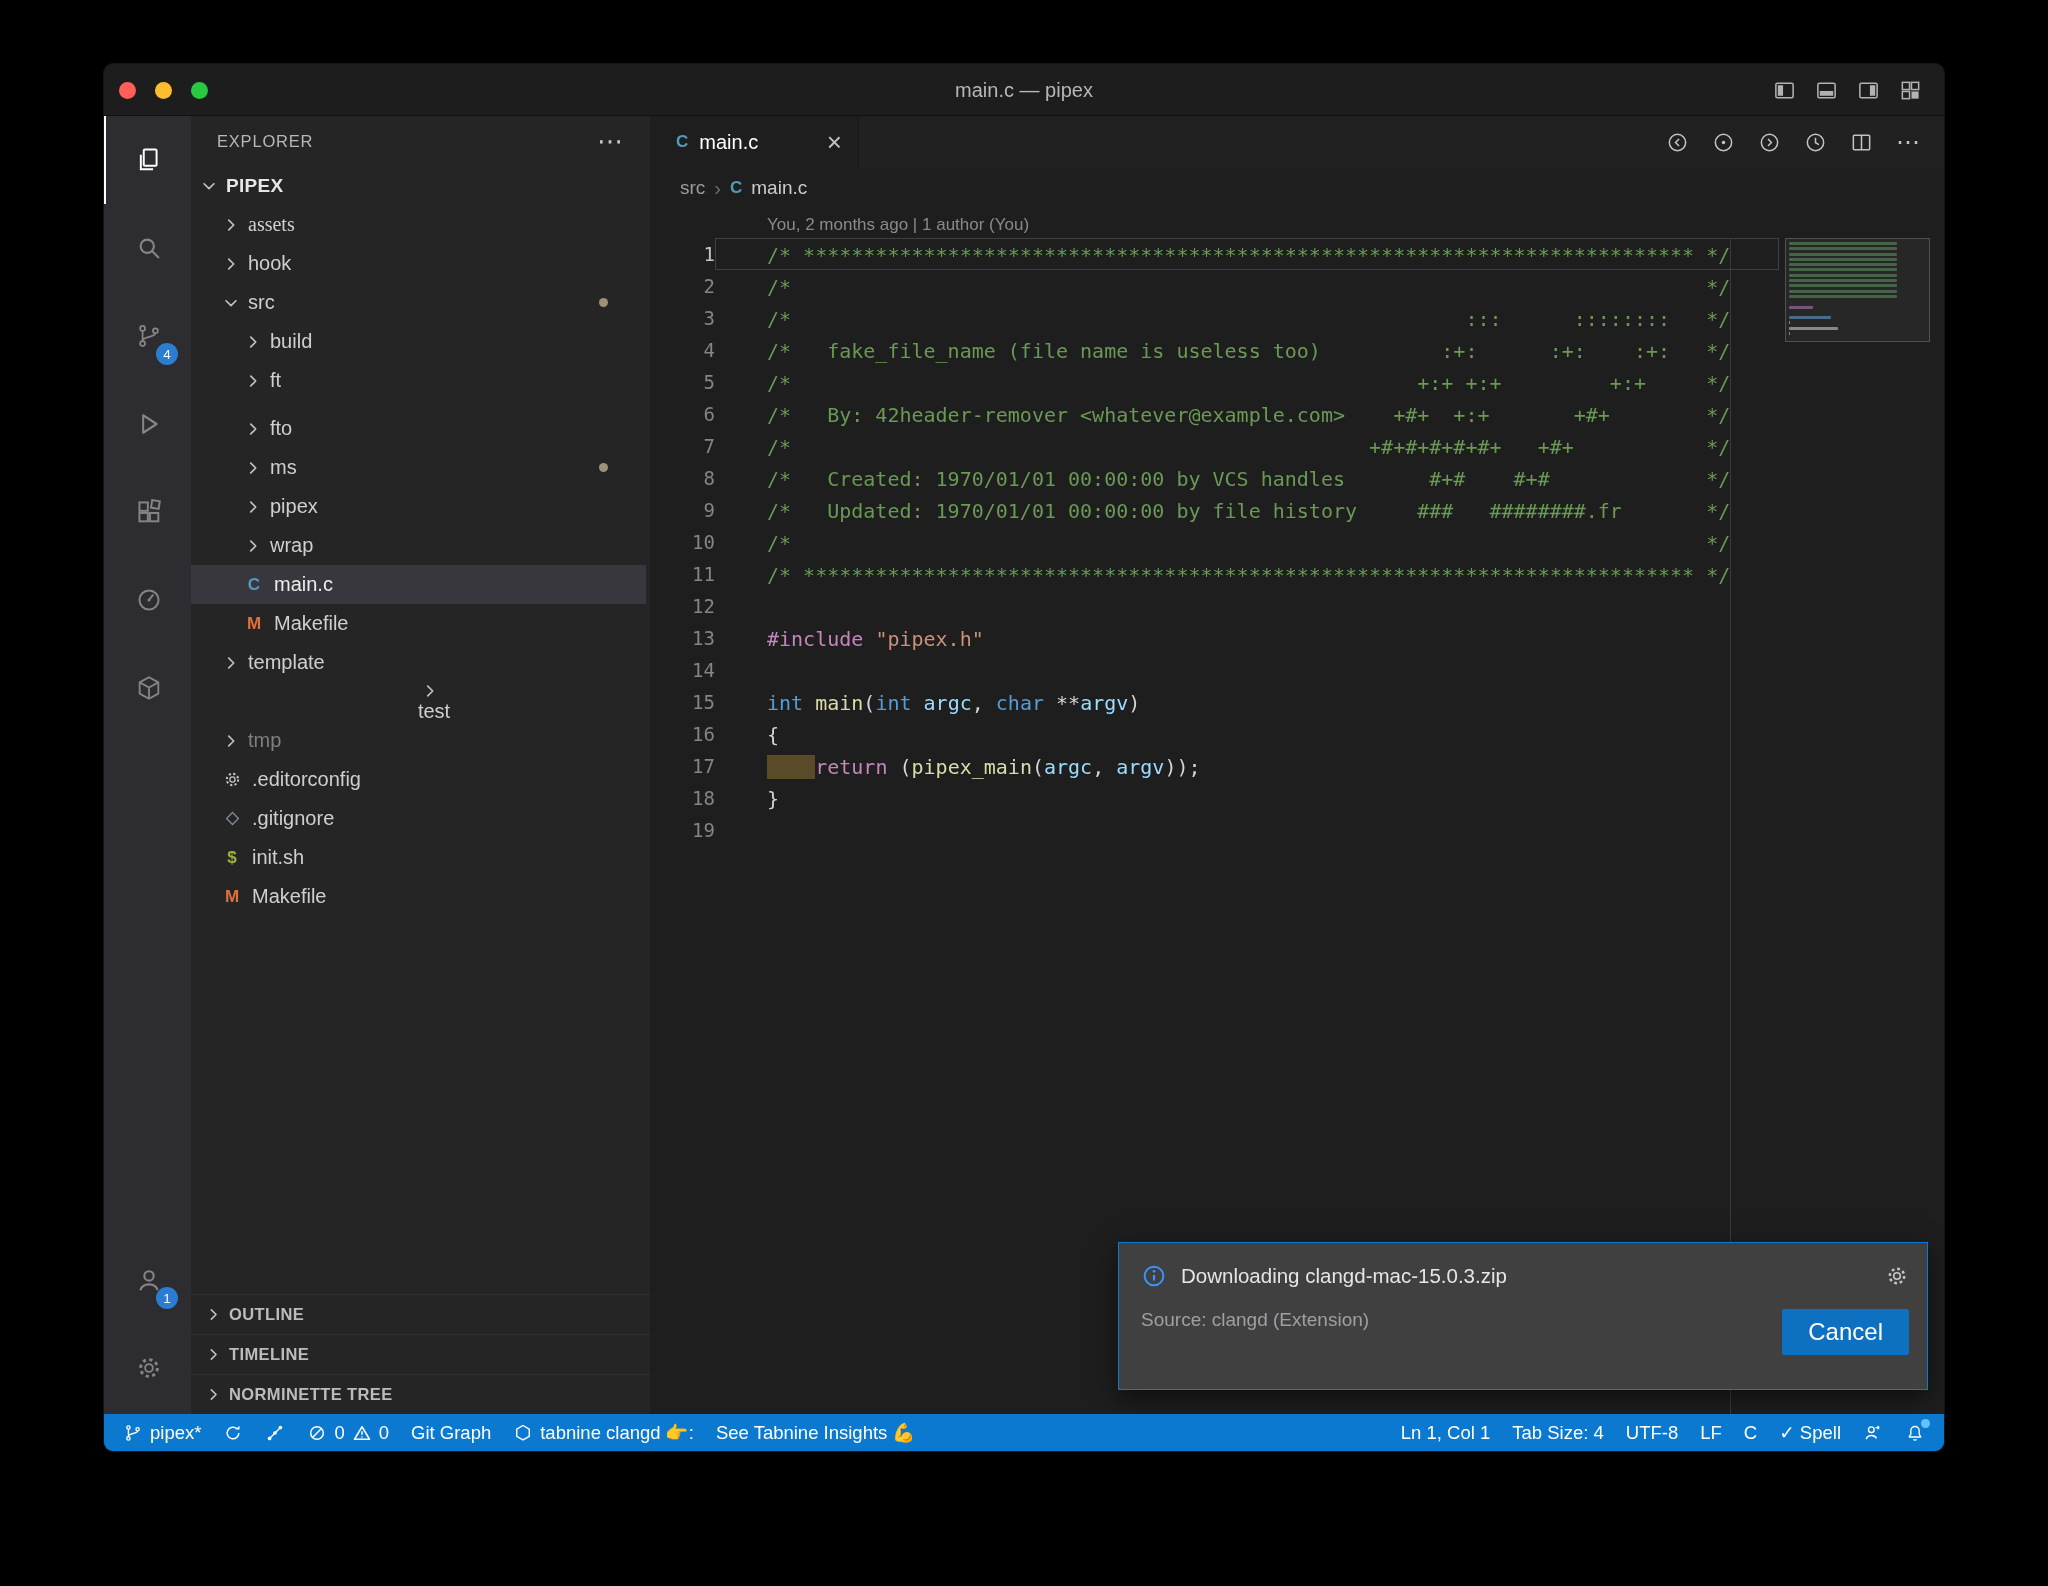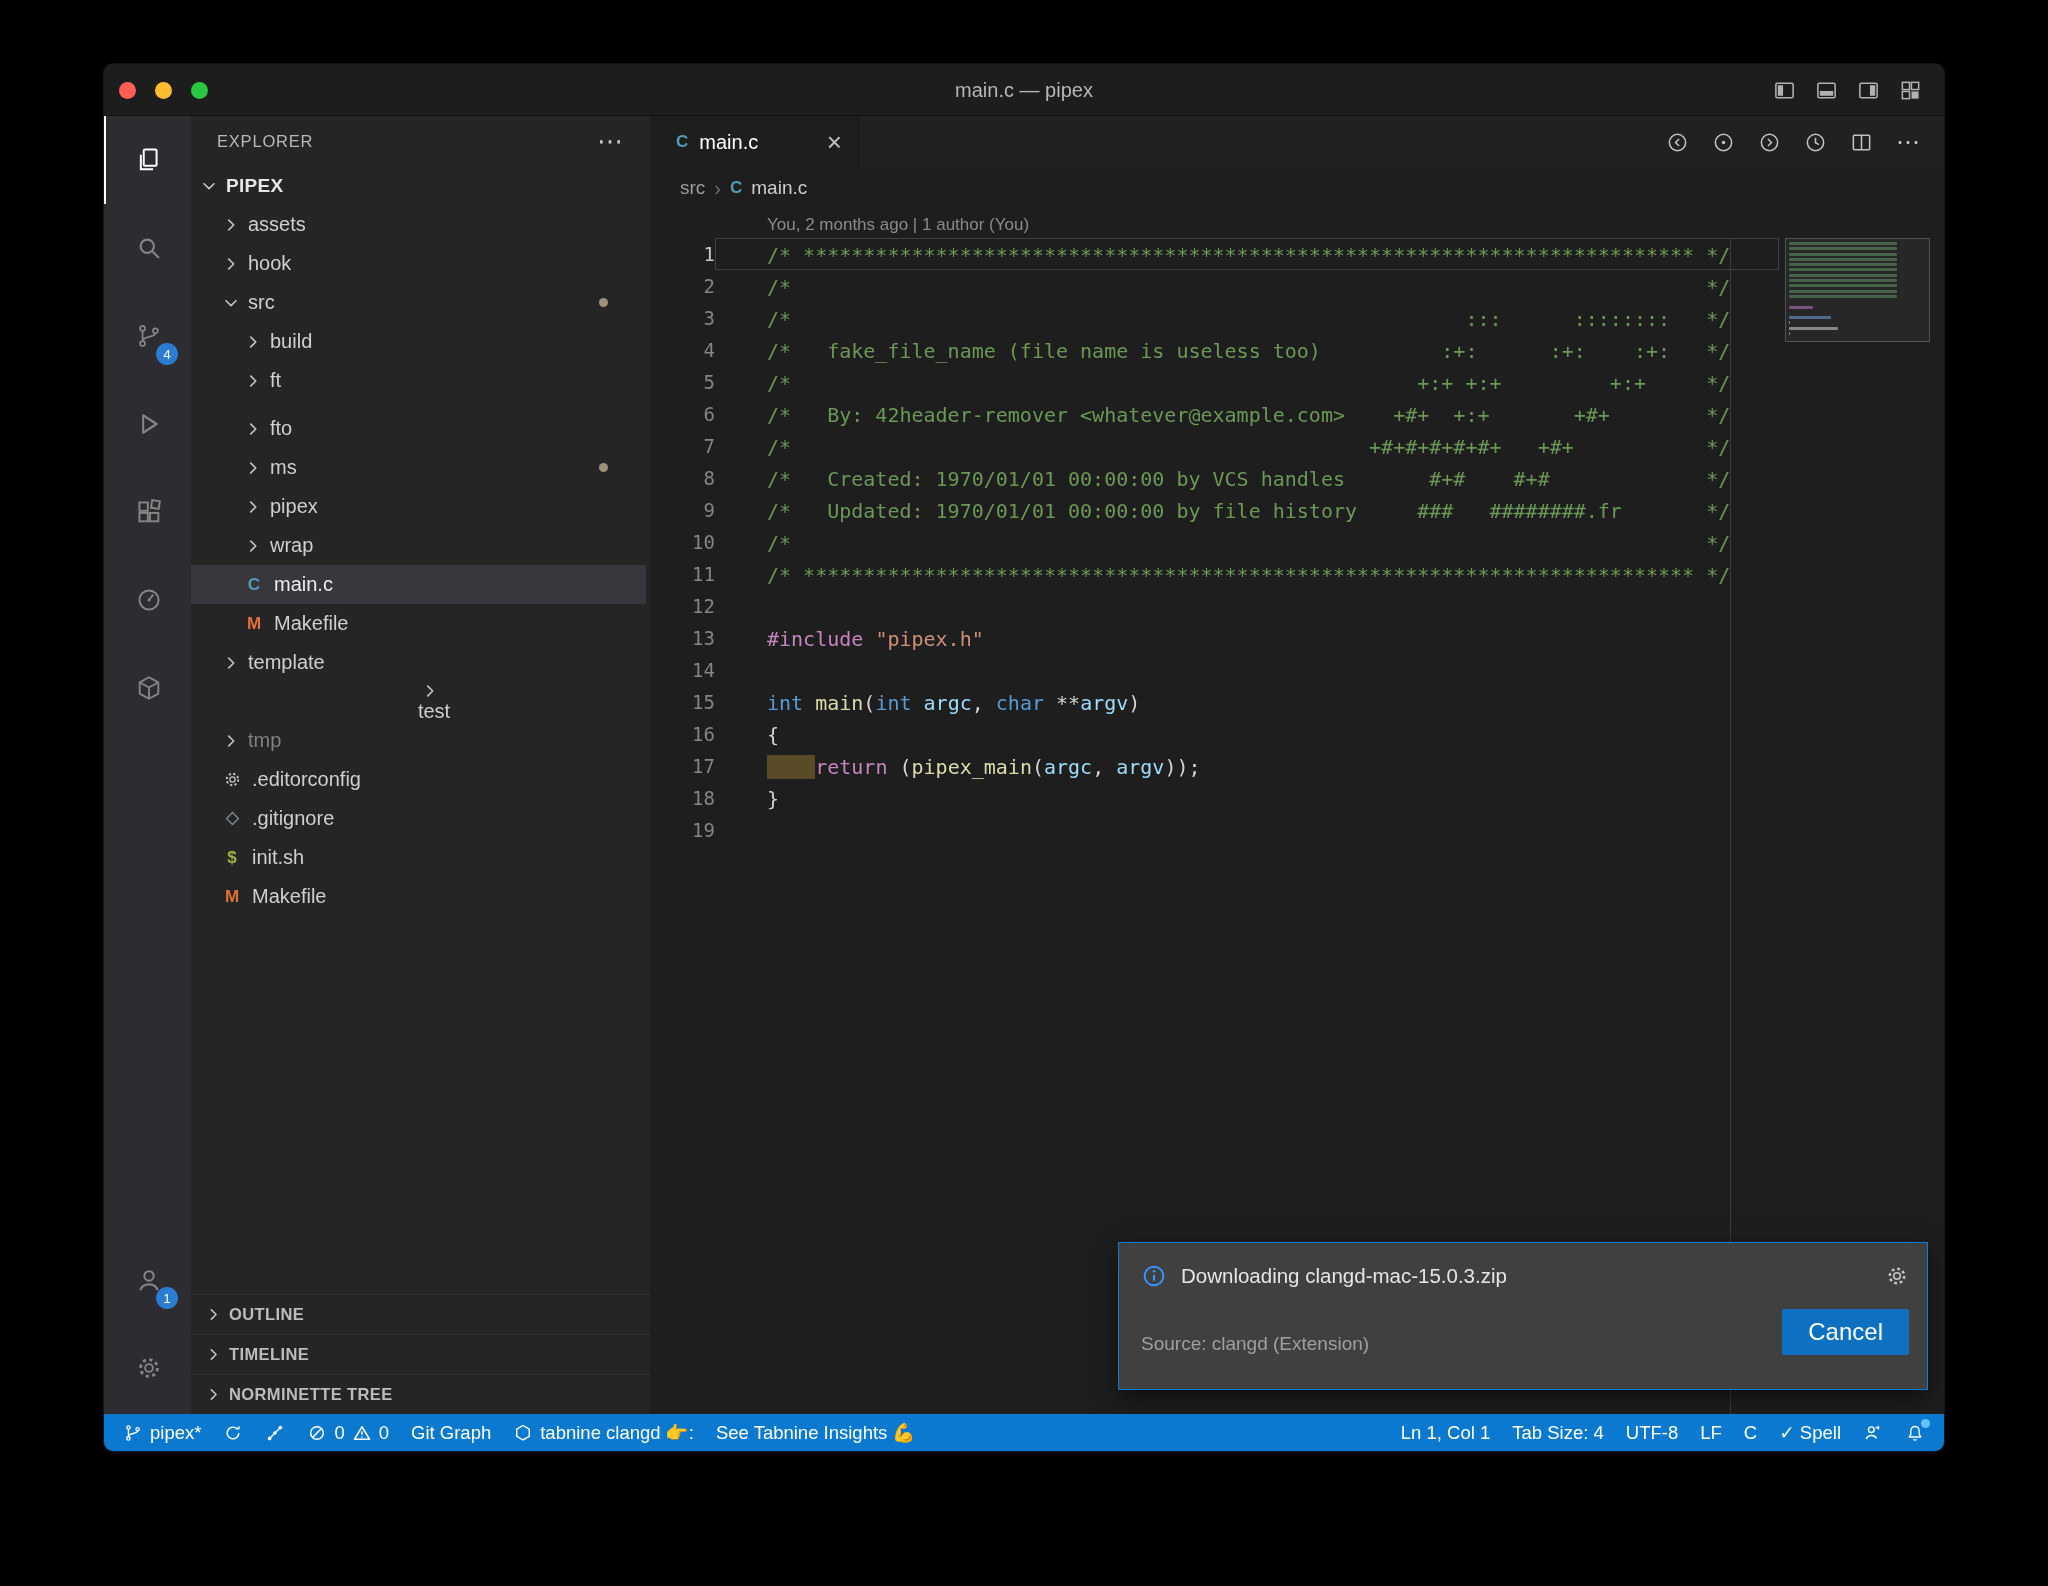--- a/index.html
+++ b/index.html
@@ -64,21 +64,21 @@
 .minimap{position:absolute;top:126px;right:18px;width:137px}
 .mm-slider{position:absolute;top:-4px;left:-4px;right:-4px;height:104px;background:rgba(130,130,130,.10);border:1px solid rgba(160,160,160,.35)}
 .mm-bar{height:3px;margin-bottom:2.3px;border-radius:1px}
 
 .toast{position:absolute;left:1014px;top:1178px;width:810px;height:148px;background:#404040;border:1px solid #0c7bd8;box-shadow:0 8px 24px rgba(0,0,0,.55)}
 .toast-row1{display:flex;align-items:center;padding:20px 18px 0 22px;color:#3794ff}
 .toast-row1 svg{width:26px;height:26px;flex:none}
 .toast-title{margin-left:14px;color:#e5e5e5;font-size:20.5px}
 .toast-gear{margin-left:auto;color:#c5c5c5;cursor:pointer}
 .toast-gear svg{width:24px;height:24px;display:block}
-.toast-row2{display:flex;align-items:flex-end;padding:20px 18px 0 22px}
+.toast-row2{display:flex;align-items:flex-start;padding:20px 18px 0 22px}
 .toast-src{color:#9da0a2;font-size:19px}
 .cancel{margin-left:auto;background:#0e70c1;color:#fff;border:none;font-size:24px;padding:9px 26px;cursor:pointer;font-family:"Liberation Sans",sans-serif;border-radius:2px}
 
 .statusbar{position:absolute;left:0;right:0;bottom:0;height:37px;background:#0b79d0;color:#fff;display:flex;align-items:center;font-size:18.5px}
 .sb-left{display:flex;height:100%;padding-left:8px}
 .sb-right{margin-left:auto;display:flex;height:100%;padding-right:8px}
 .st-item{display:flex;align-items:center;gap:7px;padding:0 11px;height:100%;cursor:pointer;position:relative;white-space:nowrap}
 .st-item svg{width:20px;height:20px;display:block}
 .bell-dot{position:absolute;top:5px;right:6px;width:9px;height:9px;border-radius:50%;background:#66c2ff}
 </style>
@@ -302,21 +302,21 @@
       <span>EXPLORER</span>
       <span class="sb-more">⋯</span>
     </div>
     <div class="tree" id="tree">
         <div class="trow root" style="padding-left: 9px;">
           <svg class="chev down">
             <use href="#i-chev"></use>
           </svg>
           <span class="lbl">PIPEX</span>
         </div>
-        <div class="trow" style="padding-left: 31px;">
+        <div class="trow" style="padding-left: 31px; font-family: Liberation Serif, serif;">
           <svg class="chev">
             <use href="#i-chev"></use>
           </svg>
           <span class="lbl">assets</span>
         </div>
         <div class="trow" style="padding-left: 31px;">
           <svg class="chev">
             <use href="#i-chev"></use>
           </svg>
           <span class="lbl">hook</span>

